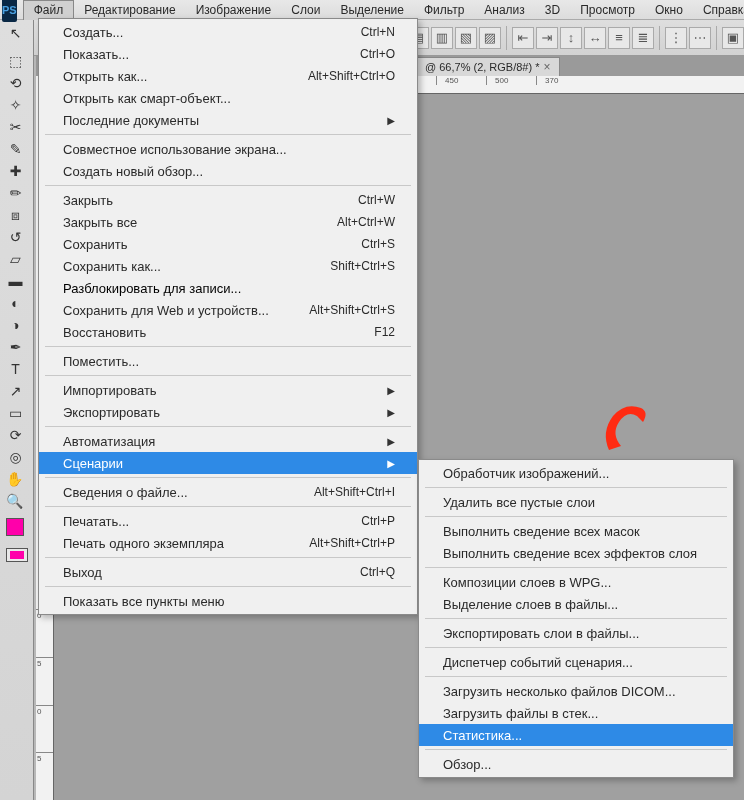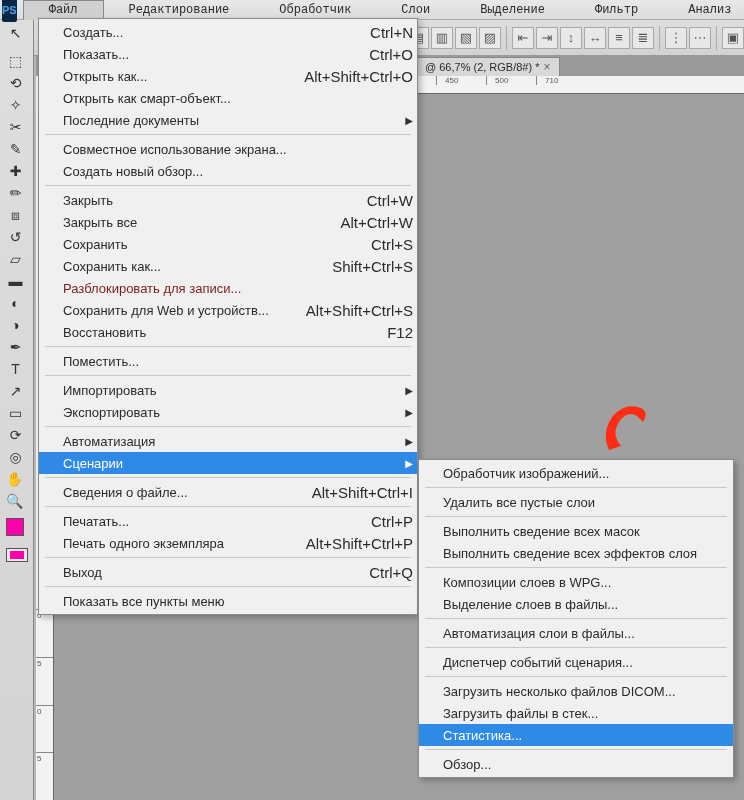--- a/index.html
+++ b/index.html
@@ -29,25 +29,24 @@
     width: 28px; height: 24px;
     background: #0a2845;
     color: #4aa0e0;
     font-weight: bold;
     font-size: 11px;
     display: flex; align-items: center; justify-content: center;
     border-radius: 2px;
     margin-right: 6px;
   }
   .menuitem {
-    padding: 2px 25px;
+    padding: 2px 10px;
     height: 20px;
     display: flex; align-items: center;
     cursor: default;
-    font-family: Liberation Mono, monospace;
   }
   .menuitem.open {
     background: #d0d0d0;
     border: 1px solid #888;
     border-bottom: none;
   }
 
   .options-bar {
     position: absolute;
     top: 20px; left: 0; right: 0;
@@ -175,43 +174,43 @@
     border: 1px solid #8a8a8a;
     box-shadow: 3px 3px 6px rgba(0,0,0,.25);
     z-index: 100;
     font-size: 13px;
     padding: 2px 0;
   }
   .dd-row {
     display: flex;
     align-items: center;
     justify-content: space-between;
-    padding: 2px 4px 2px 24px;
+    padding: 2px 22px 2px 24px;
     height: 22px;
     white-space: nowrap;
   }
-  .dd-row.disabled { color: #7f1d1d; }
+  .dd-row.disabled { color: #000000; }
   .dd-row.highlight { background: #2e8ae6; color: #fff; }
   .dd-row.highlight .sub-arrow { color:#fff; }
   .dd-sep { height:1px; background:#c8c8c8; margin: 3px 6px; }
-  .shortcut { margin-left: 32px; font-size:15px; }
+  .shortcut { margin-left: 32px; font-size:12px; }
   .sub-arrow { margin-left: 24px; font-size: 10px; color:#333;}
 
   #file-menu { top: 18px; left: 38px; width: 380px; }
   #scripts-menu { top: 459px; left: 418px; width: 316px; }
 
 </style>
 </head>
 <body>
 
 <div class="menubar">
   <div class="ps-logo">PS</div>
   <div class="menuitem open">Файл</div>
   <div class="menuitem">Редактирование</div>
-  <div class="menuitem">Обработчик</div>
+  <div class="menuitem">Изображение</div>
   <div class="menuitem">Слои</div>
   <div class="menuitem">Выделение</div>
   <div class="menuitem">Фильтр</div>
   <div class="menuitem">Анализ</div>
   <div class="menuitem">3D</div>
   <div class="menuitem">Просмотр</div>
   <div class="menuitem">Окно</div>
   <div class="menuitem">Справка</div>
 </div>
 
@@ -312,21 +311,21 @@
 </div>
 
 <div class="doc-tab-bar">
   <div class="doc-tab">
     <span>@ 66,7% (2, RGB/8#) *</span>
     <span class="doc-close">×</span>
   </div>
 </div>
 
 <div class="ruler-h">
-  <span class="ruler-tick">50</span><span class="ruler-tick">100</span><span class="ruler-tick">150</span><span class="ruler-tick">200</span><span class="ruler-tick">250</span><span class="ruler-tick">300</span><span class="ruler-tick">350</span><span class="ruler-tick">400</span><span class="ruler-tick">450</span><span class="ruler-tick">500</span><span class="ruler-tick">710</span>
+  <span class="ruler-tick">50</span><span class="ruler-tick">100</span><span class="ruler-tick">150</span><span class="ruler-tick">200</span><span class="ruler-tick">250</span><span class="ruler-tick">300</span><span class="ruler-tick">350</span><span class="ruler-tick">400</span><span class="ruler-tick">450</span><span class="ruler-tick">500</span><span class="ruler-tick">370</span>
 </div>
 <div class="ruler-v">
   <div style="height:560px"></div>
   <div class="vt">0</div>
   <div class="vt">5</div>
   <div class="vt">0</div>
   <div class="vt">5</div>
 </div>
 
 <div class="canvas-area">
@@ -454,21 +453,21 @@
     </div>
     <div class="dd-sep"></div>
     <div class="dd-row">
       <span>Композиции слоев в WPG...</span>
     </div>
     <div class="dd-row">
       <span>Выделение слоев в файлы...</span>
     </div>
     <div class="dd-sep"></div>
     <div class="dd-row">
-      <span>Автоматизация слои в файлы...</span>
+      <span>Экспортировать слои в файлы...</span>
     </div>
     <div class="dd-sep"></div>
     <div class="dd-row">
       <span>Диспетчер событий сценария...</span>
     </div>
     <div class="dd-sep"></div>
     <div class="dd-row">
       <span>Загрузить несколько файлов DICOM...</span>
     </div>
     <div class="dd-row">

